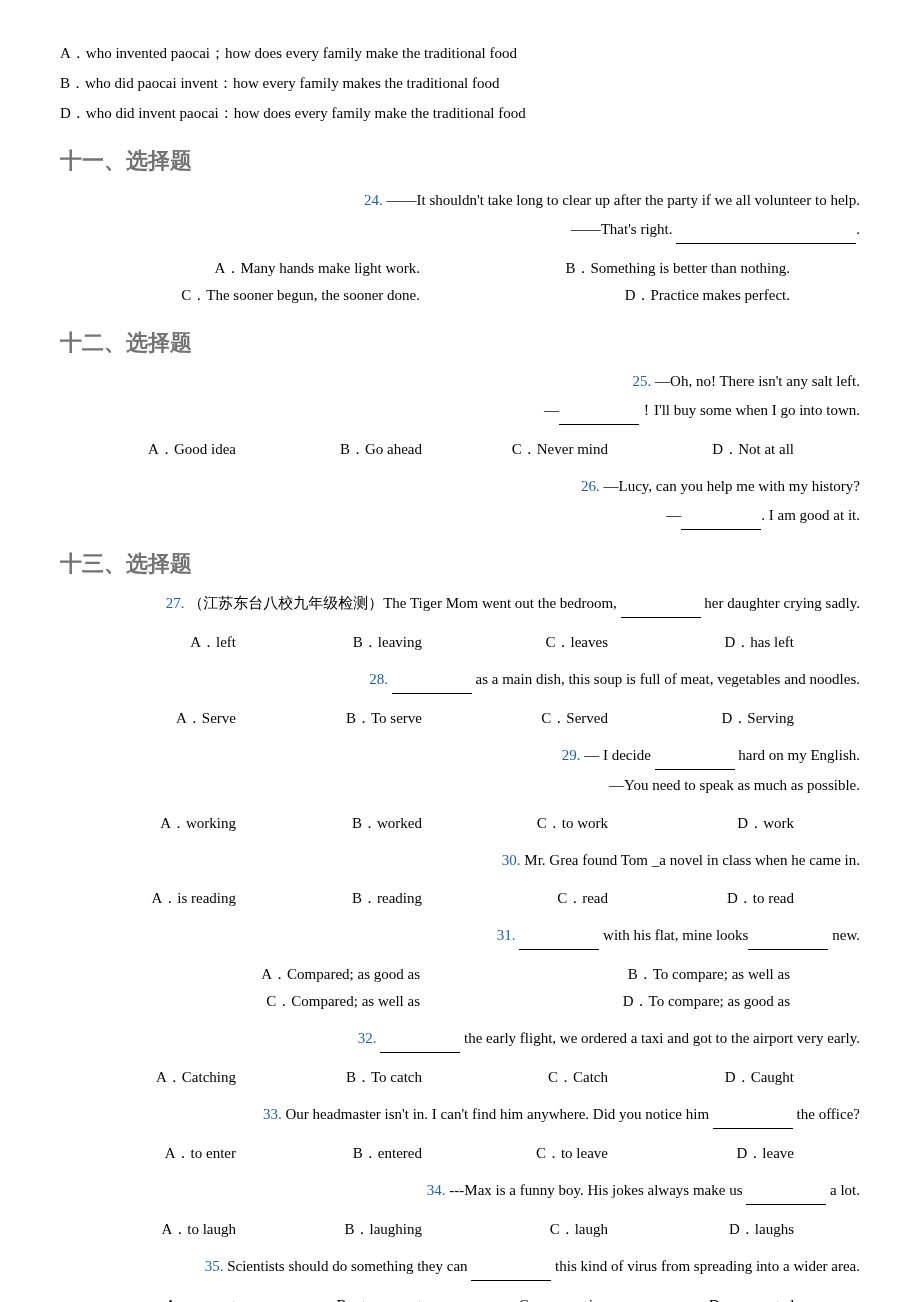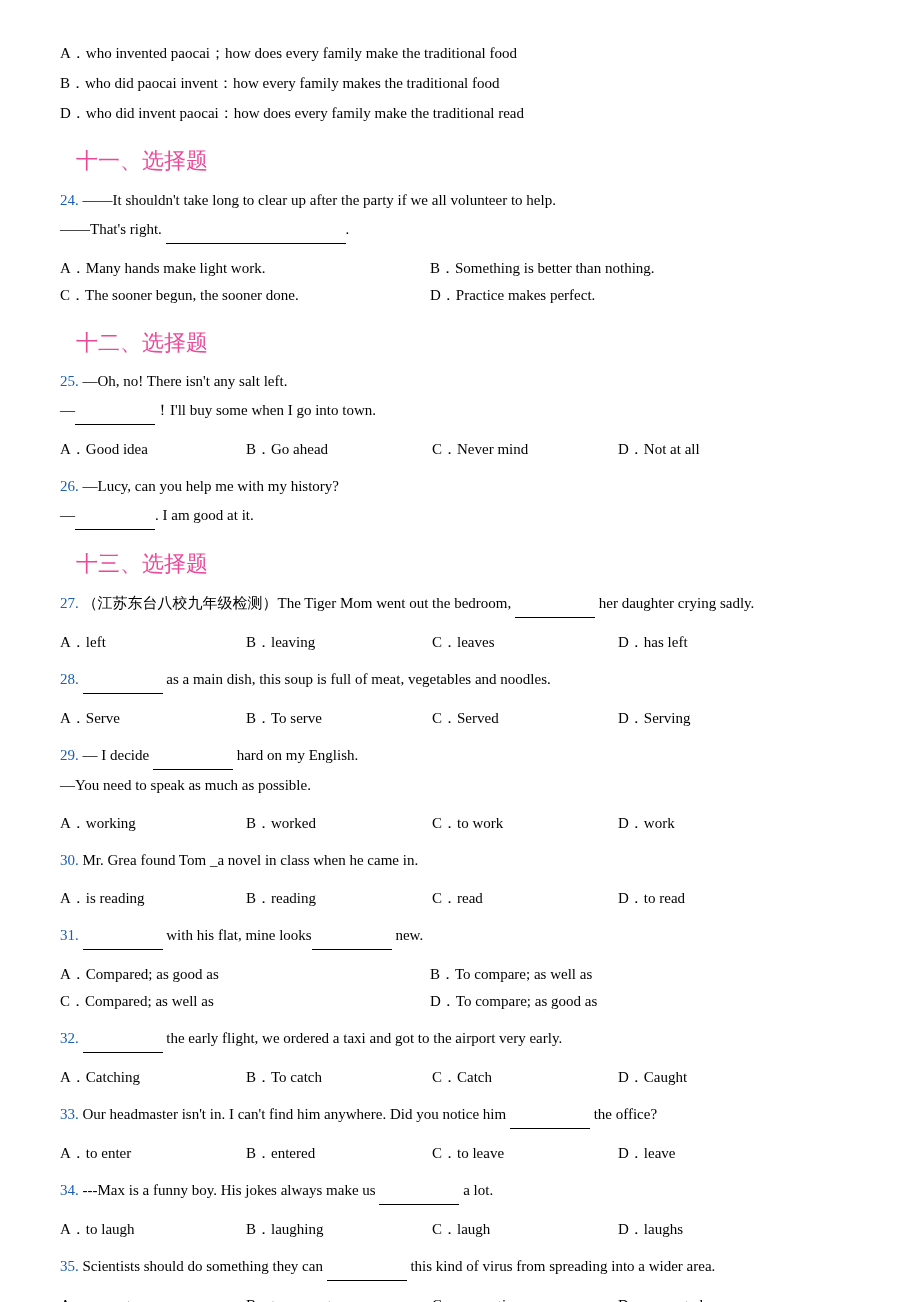--- a/index.html
+++ b/index.html
@@ -6,30 +6,31 @@
     body {
       background: #fff;
       font-family: "SimSun", "宋体", serif;
       font-size: 15px;
       color: #000;
       padding: 40px 60px;
       line-height: 1.8;
     }
     .section-title {
       font-size: 22px;
-      font-weight: normal;
-      color: #ec4899;
-      margin: 14px 0 6px 16px;
+      font-weight: bold;
+      color: #737373;
+      margin: 14px 0 6px 0;
     }
     .question-num {
       color: #1a5fb4;
       font-weight: normal;
     }
     .question-block {
       margin-bottom: 10px;
+      text-align: right;
     }
     .question-line {
       margin-bottom: 2px;
     }
     .options-row {
       display: flex;
       flex-wrap: wrap;
       margin: 11px 0 6px 0;
     }
     .option {
@@ -63,21 +64,21 @@
 <body>
 
 <div>
   <div class="intro-line">
     A．who invented paocai；how does every family make the traditional food
   </div>
   <div class="intro-line">
     B．who did paocai invent：how every family makes the traditional food
   </div>
   <div class="intro-line">
-    D．who did invent paocai：how does every family make the traditional read
+    D．who did invent paocai：how does every family make the traditional food
   </div>
 </div>
 
 <div class="section-title">十一、选择题</div>
 
 <div class="question-block">
   <div class="question-line">
     <span class="question-num">24.</span>
     ——It shouldn't take long to clear up after the party if we all volunteer to help.
   </div>

